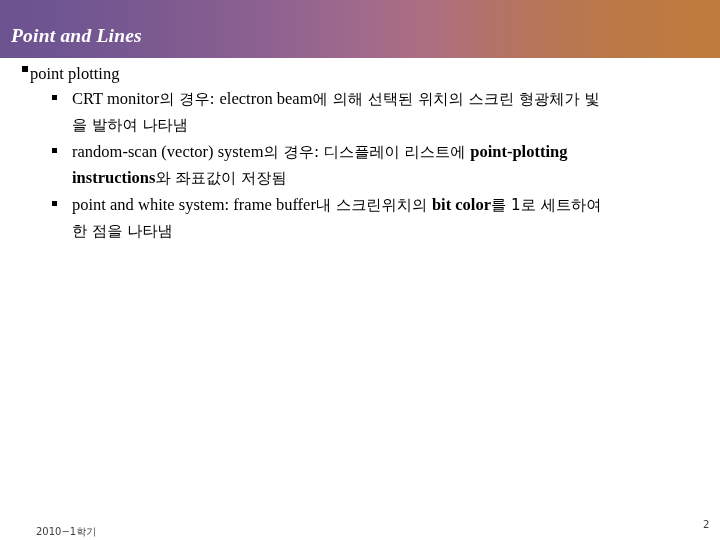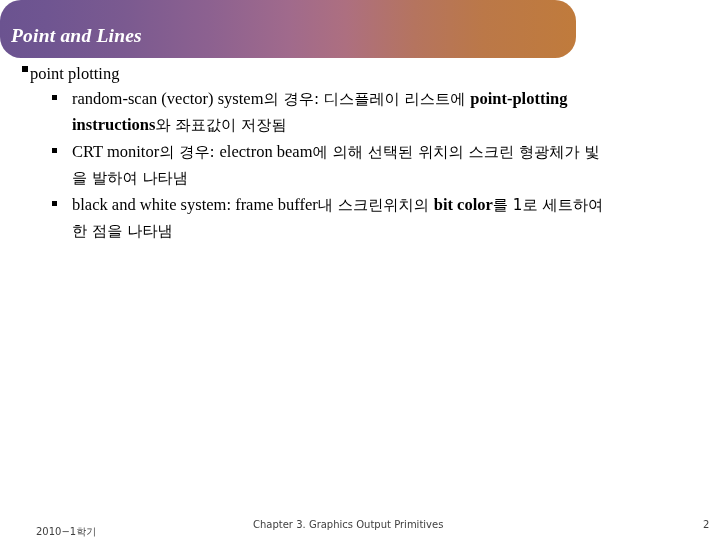--- a/index.html
+++ b/index.html
@@ -18,33 +18,32 @@
     width: 720px;
     height: 540px;
     background: #ffffff;
   }
 
   
   #header-band {
     position: absolute;
     left: 0;
     top: 0;
-    width: 576px;
+    width: 720px;
     height: 58px;
     background: linear-gradient(to right,
         #6b5390 0%,
         #6f5591 8%,
         #7b5a90 22%,
         #8c6190 36%,
         #a06a8c 50%,
         #ad6f80 60%,
         #b5745f 72%,
         #bb7848 84%,
         #c07b3c 100%);
-    border-radius: 21px;
   }
   #slide-title {
     position: absolute;
     left: 11px;
     top: 25px;
     font-family: "Liberation Serif", "DejaVu Serif", serif;
     font-size: 19.5px;
     font-weight: bold;
     font-style: italic;
     color: #ffffff;
@@ -147,35 +146,34 @@
 
   <div id="body-area">
 
     <div class="lvl1">
       <span class="bullet"></span>
       <span class="lvl1-text en">point plotting</span>
     </div>
 
     <div class="lvl2">
       <span class="bullet"></span>
+      <span class="lvl2-text"><span class="en">CRT monitor</span><span class="ko">의 경우: </span><span class="en">electron beam</span><span class="ko">에 의해 선택된 위치의 스크린 형광체가 빛을 발하여 나타냄</span></span>
+    </div>
+
+    <div class="lvl2">
+      <span class="bullet"></span>
       <span class="lvl2-text"><span class="en">random-scan (vector) system</span><span class="ko">의 경우: 디스플레이 리스트에 </span><span class="en-b">point-plotting instructions</span><span class="ko">와 좌표값이 저장됨</span></span>
     </div>
 
     <div class="lvl2">
       <span class="bullet"></span>
-      <span class="lvl2-text"><span class="en">CRT monitor</span><span class="ko">의 경우: </span><span class="en">electron beam</span><span class="ko">에 의해 선택된 위치의 스크린 형광체가 빛을 발하여 나타냄</span></span>
-    </div>
-
-    <div class="lvl2">
-      <span class="bullet"></span>
-      <span class="lvl2-text"><span class="en">black and white system: frame buffer</span><span class="ko">내 스크린위치의 </span><span class="en-b">bit color</span><span class="ko">를 1로 세트하여 한 점을 나타냄</span></span>
+      <span class="lvl2-text"><span class="en">point and white system: frame buffer</span><span class="ko">내 스크린위치의 </span><span class="en-b">bit color</span><span class="ko">를 1로 세트하여 한 점을 나타냄</span></span>
     </div>
 
 
   </div>
 
   <div id="footer-band">
     <div id="footer-left" class="footer-text">2010−1학기</div>
-    <div id="footer-center" class="footer-text">Chapter 3. Graphics Output Primitives</div>
     <div id="footer-right" class="footer-text">2</div>
   </div>
 
 </div>
 
 </body></html>

